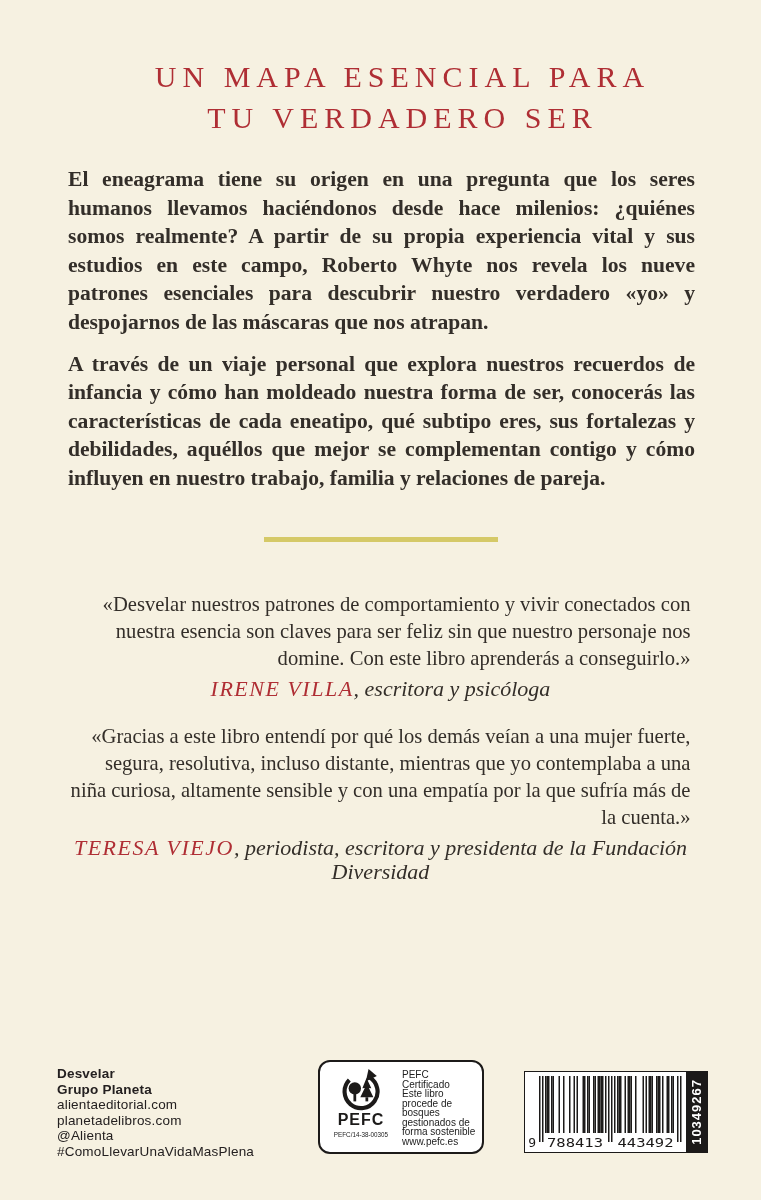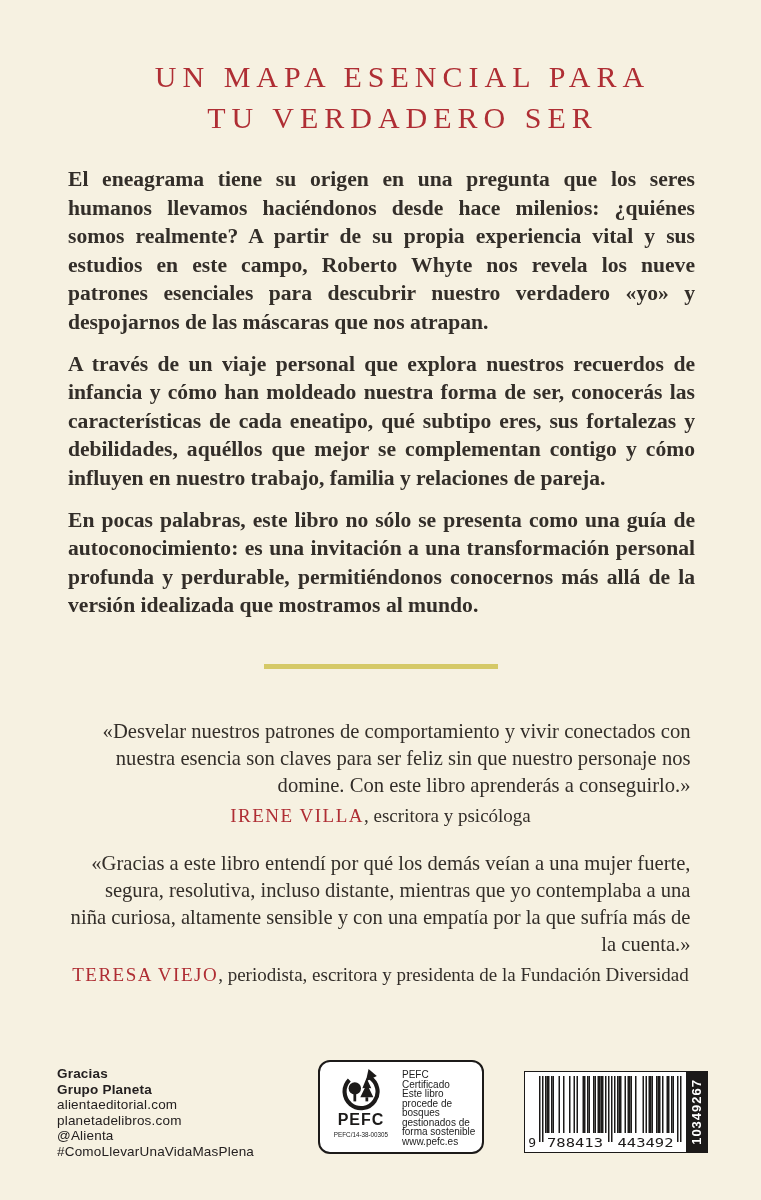--- a/index.html
+++ b/index.html
@@ -45,21 +45,21 @@
   
   .quotes{margin-top:49px;}
   .quote{margin:0 auto;width:620px;}
   .quote + .quote{margin-top:22px;}
   .quote .q{
     font-size:20.6px;line-height:27px;
     text-align:right;color:var(--ink);
   }
   .attr{
     margin-top:5px;text-align:center;
-    font-size:19px;line-height:24px;color:var(--ink);
+    font-size:22px;line-height:24px;color:var(--ink);font-style:italic;
   }
   .attr .name{
     color:var(--red);
     letter-spacing:1.5px;
   }
   
   .publisher{
     position:absolute;left:57px;top:1066px;
     font-family:"Liberation Sans","DejaVu Sans",sans-serif;
     font-size:13.5px;line-height:15.5px;
@@ -116,39 +116,38 @@
 <body>
 
 <header class="headline">
   <div class="hl red">UN MAPA ESENCIAL PARA</div>
   <div class="hl red">TU VERDADERO SER</div>
 </header>
 
 <main class="body-copy">
   <p>El eneagrama tiene su origen en una pregunta que los seres humanos llevamos haciéndonos desde hace milenios: ¿quiénes somos realmente? A partir de su propia experiencia vital y sus estudios en este campo, Roberto Whyte nos revela los nueve patrones esenciales para descubrir nuestro verdadero «yo» y despojarnos de las máscaras que nos atrapan.</p>
   <p>A través de un viaje personal que explora nuestros recuerdos de infancia y cómo han moldeado nuestra forma de ser, conocerás las características de cada eneatipo, qué subtipo eres, sus fortalezas y debilidades, aquéllos que mejor se complementan contigo y cómo influyen en nuestro trabajo, familia y relaciones de pareja.</p>
-  <p>En pocas palabras, este libro no sólo se presenta como una guía de autoconocimiento: es una invitación a una transformación personal profunda y perdurable, permitiéndonos conocernos más allá de la versión idealizada que mostramos al mundo.</p>
 </main>
 
 <div class="divider"></div>
 
 <section class="quotes">
   <blockquote class="quote">
     <p class="q">«Desvelar nuestros patrones de comportamiento y vivir conectados con nuestra esencia son claves para ser feliz sin que nuestro personaje nos domine. Con este libro aprenderás a conseguirlo.»</p>
     <p class="attr"><span class="name">IRENE VILLA</span><span>, escritora y psicóloga</span></p>
   </blockquote>
   <blockquote class="quote">
     <p class="q">«Gracias a este libro entendí por qué los demás veían a una mujer fuerte, segura, resolutiva, incluso distante, mientras que yo contemplaba a una niña curiosa, altamente sensible y con una empatía por la que sufría más de la cuenta.»</p>
     <p class="attr"><span class="name">TERESA VIEJO</span><span>, periodista, escritora y presidenta de la Fundación Diversidad</span></p>
   </blockquote>
 </section>
 
 <footer>
   <div class="publisher">
-    <div class="b">Gracias</div>
+    <div class="b">Desvelar</div>
     <div class="b">Grupo Planeta</div>
     <div>alientaeditorial.com</div>
     <div>planetadelibros.com</div>
     <div>@Alienta</div>
     <div>#ComoLlevarUnaVidaMasPlena</div>
   </div>
 
   <div class="pefc-box">
     <div class="pefc-left">
       <svg viewBox="0 0 64 64" aria-hidden="true">

